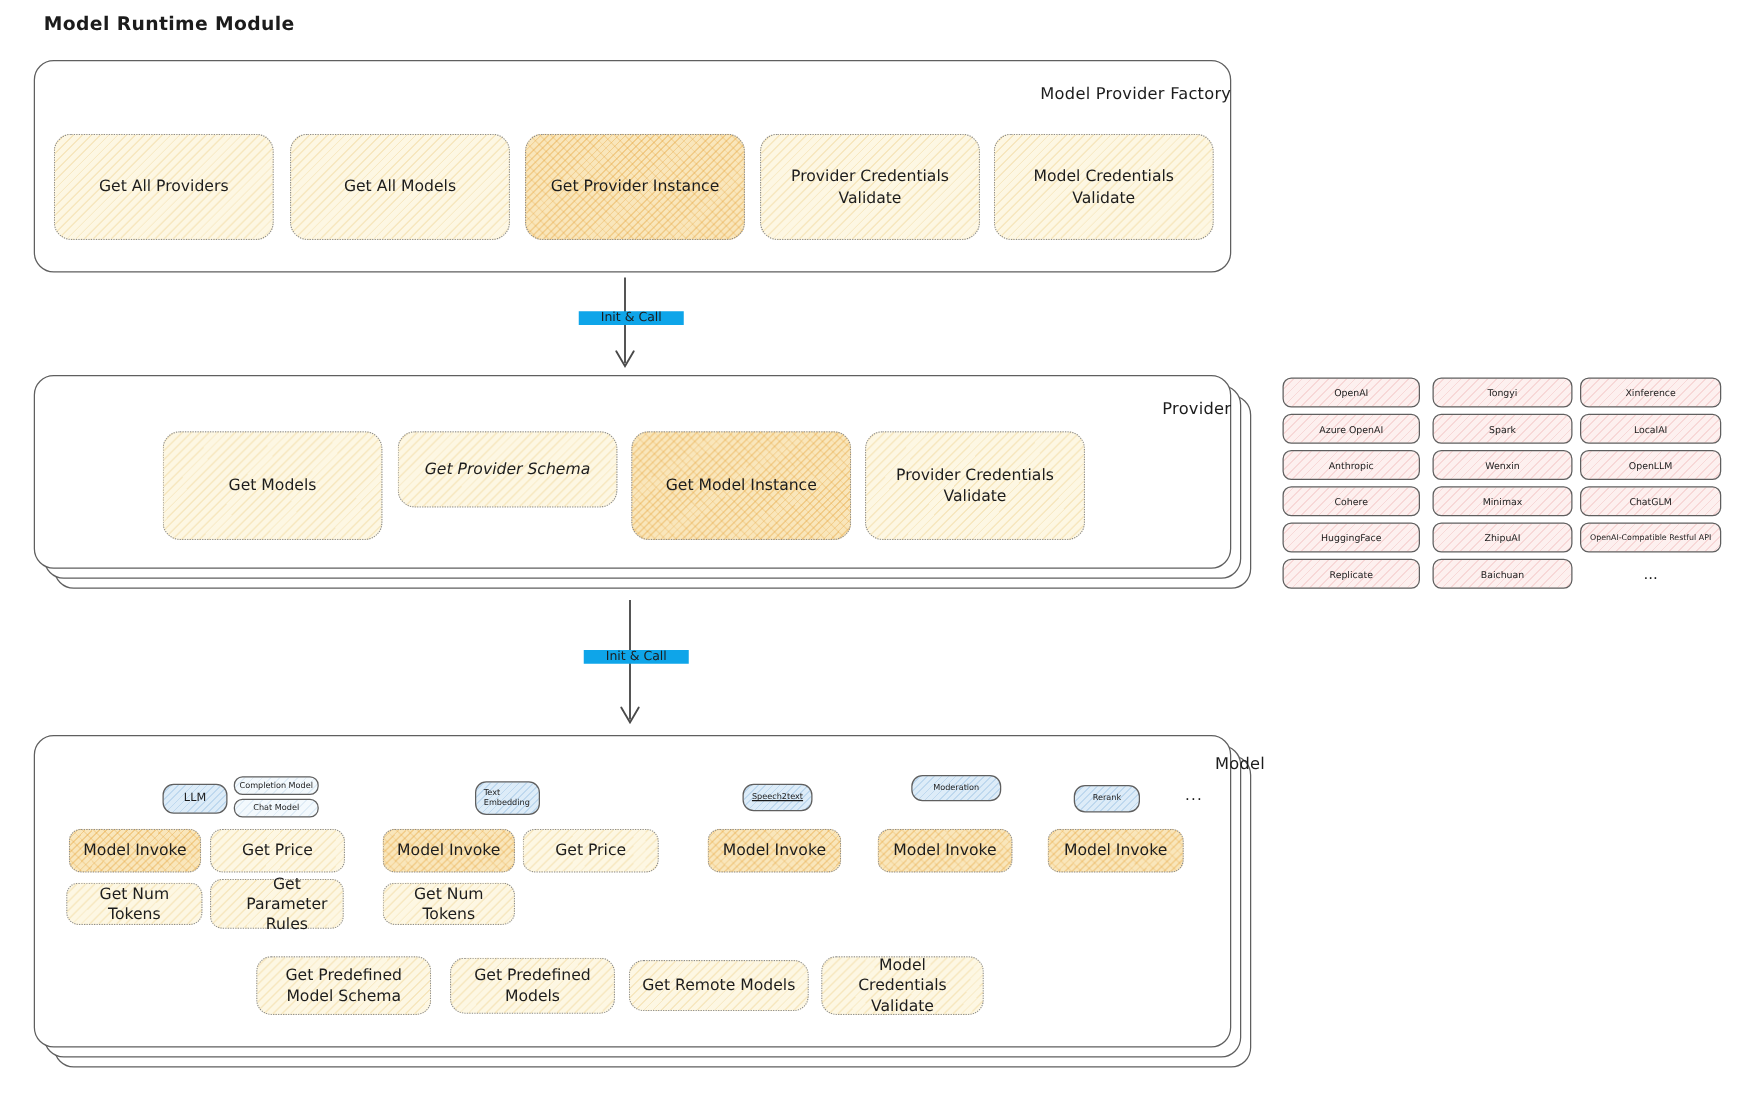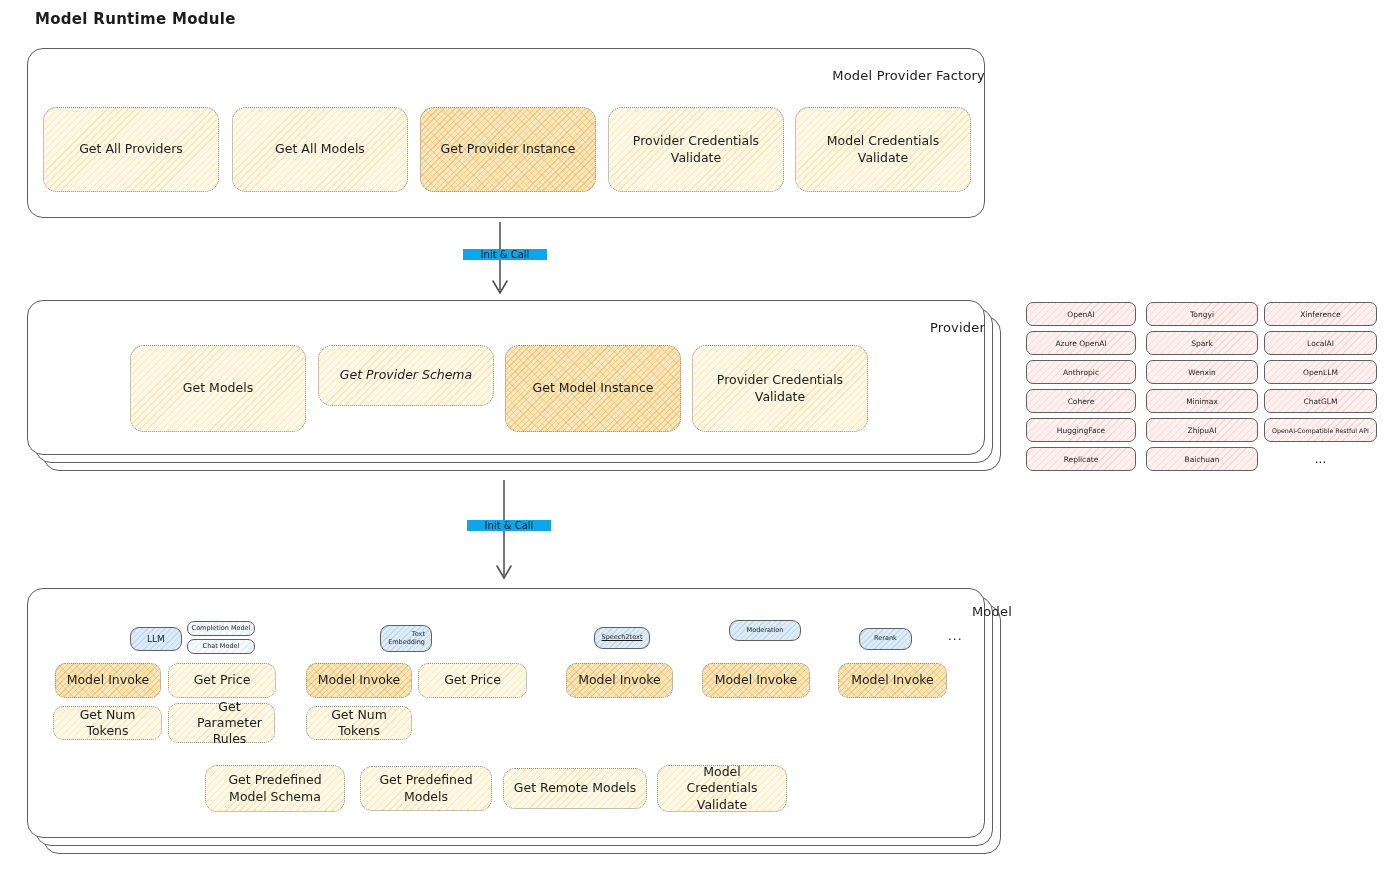--- a/index.html
+++ b/index.html
@@ -9,21 +9,21 @@
   .frame{position:absolute;border:1.6px solid #5f5f5f;border-radius:16px;background:#fff;box-sizing:border-box;}
   .frame-title{position:absolute;font-size:13px;text-align:right;letter-spacing:.2px;}
   .node{position:absolute;display:flex;align-items:center;justify-content:center;text-align:center;
         border:1.6px dotted #8d8d8d;border-radius:14px;font-size:12.5px;line-height:1.3;
         padding:3px 8px;box-sizing:border-box;}
   .yellow{background-color:#fdf7e3;
     background-image:repeating-linear-gradient(135deg,rgba(231,192,102,.30) 0 1px,transparent 1px 5px);}
   .orange{background-color:#f9e6bb;
     background-image:repeating-linear-gradient(135deg,rgba(228,158,48,.38) 0 1px,transparent 1px 4px),
                      repeating-linear-gradient(45deg,rgba(228,158,48,.22) 0 1px,transparent 1px 6px);}
-  .pill{position:absolute;display:flex;align-items:center;justify-content:center;text-align:right;
+  .pill{position:absolute;display:flex;align-items:center;justify-content:center;text-align:left;
         border:1.3px solid #5f5f5f;border-radius:9px;box-sizing:border-box;line-height:1.15;}
   .blue{background-color:#ddecf8;
     background-image:repeating-linear-gradient(135deg,rgba(112,166,214,.28) 0 1px,transparent 1px 4px);}
   .whitepill{background-color:#f3f9fd;
     background-image:repeating-linear-gradient(135deg,rgba(140,180,215,.18) 0 1px,transparent 1px 5px);}
   .pcol{position:absolute;display:flex;flex-direction:column;gap:5px;}
   .pitem{display:flex;align-items:center;justify-content:center;text-align:left;height:24px;
          border:1.3px solid #5f5f5f;border-radius:7px;font-size:7.5px;box-sizing:border-box;
          background-color:#fdf0ef;
          background-image:repeating-linear-gradient(135deg,rgba(233,153,153,.28) 0 1px,transparent 1px 5px);}

